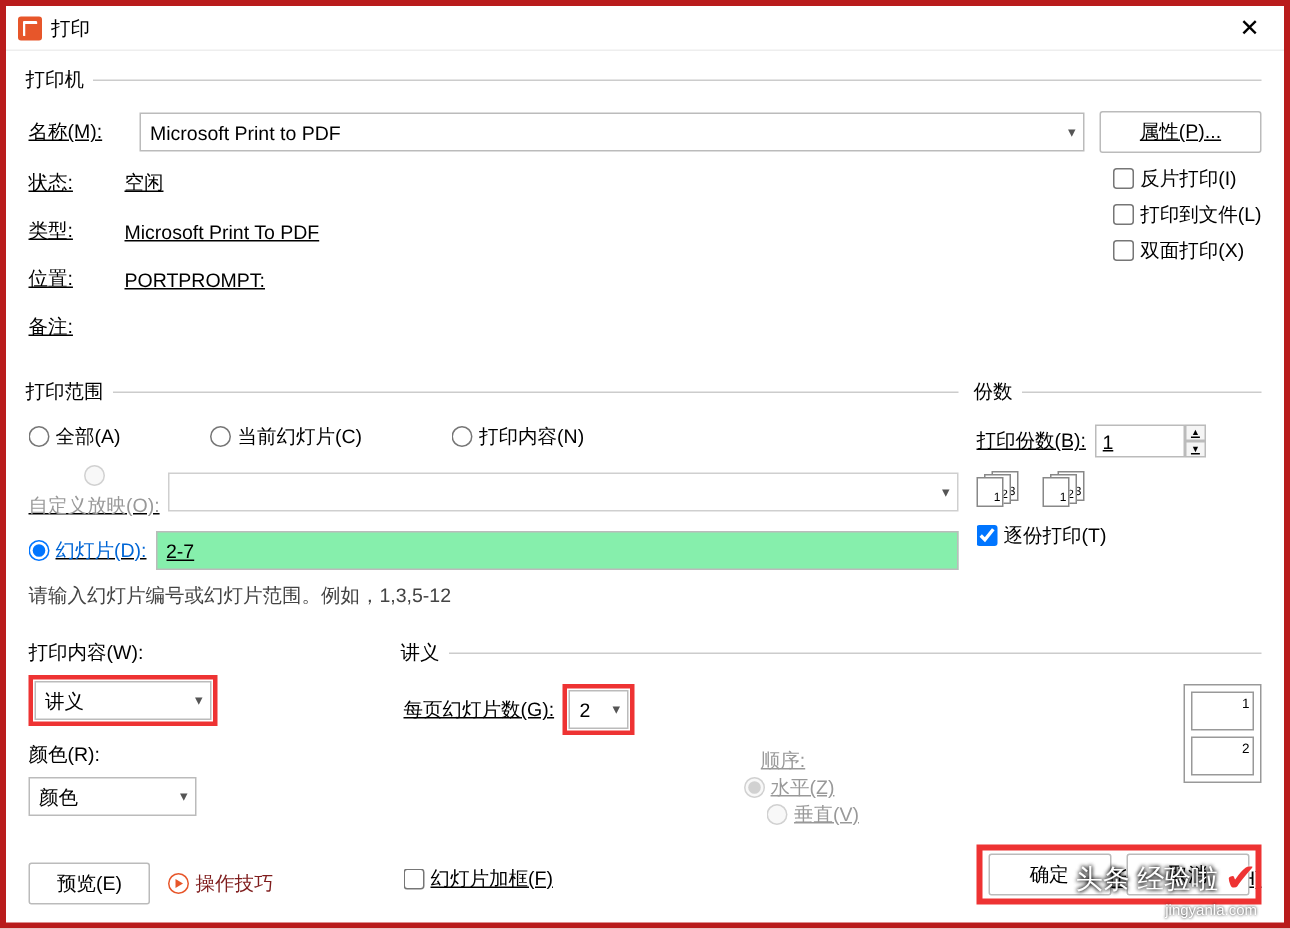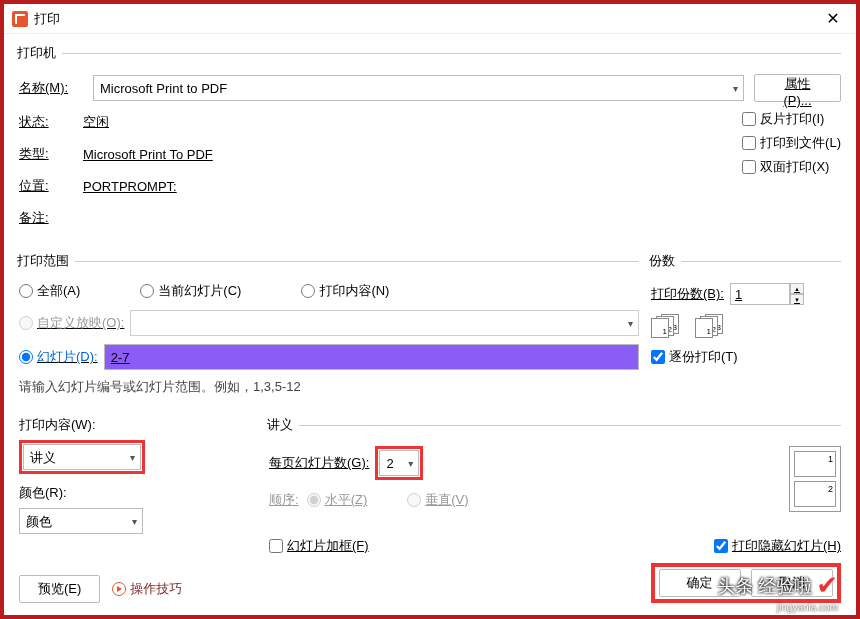--- a/index.html
+++ b/index.html
@@ -10,21 +10,21 @@
 .app-icon::before { content: ""; width: 8px; height: 8px; border: 2px solid #fff; border-radius: 1px; border-right: none; border-bottom: none; }
 .title-text { font-size: 13px; flex: 1; }
 .close-btn { font-size: 16px; cursor: pointer; width: 30px; text-align: center; }
 .content { padding: 10px 15px; font-size: 13px; }
 
 fieldset { border: 1px solid #ccc; border-left: none; border-right: none; border-bottom: none; padding: 12px 0 6px 0; margin-bottom: 8px; position: relative; }
 legend { font-size: 13px; padding-right: 6px; color: #000; margin-left: -2px; }
 
 .row { display: flex; align-items: center; margin-bottom: 8px; min-height: 24px; text-decoration: underline; }
 .lbl { width: 64px; }
-.select, .input { border: 1px solid #bbb; height: 26px; padding: 2px 6px; font-size: 13px; background: #8b5cf6; }
+.select, .input { border: 1px solid #bbb; height: 26px; padding: 2px 6px; font-size: 13px; background: #86efac; }
 .select { appearance: none; background: #fff; position: relative; }
 .select-wrap { position: relative; display: inline-block; }
 .select-wrap::after { content: "▾"; position: absolute; right: 6px; top: 50%; transform: translateY(-50%); font-size: 10px; pointer-events: none; color: #555; }
 .btn { border: 1px solid #bbb; background: #fff; height: 28px; padding: 0 18px; font-size: 13px; cursor: pointer; border-radius: 2px; }
 
 .printer-name { display: flex; align-items: center; gap: 10px; }
 .printer-select { flex: 1; }
 
 .checks { display: flex; flex-direction: column; gap: 6px; margin-left: auto; }
 .check-row { display: flex; align-items: center; gap: 4px; }
@@ -34,21 +34,21 @@
 .info-block { display: flex; }
 .info-left { flex: 1; }
 .info-left .row .val { margin-left: 0; }
 
 .two-col { display: flex; gap: 12px; }
 .range-box { flex: 1; }
 .copies-box { width: 190px; }
 
 .radio-row { display: flex; gap: 60px; margin-bottom: 10px; }
 .radio-item { display: flex; align-items: center; gap: 4px; }
-.disabled { color: #999; }
+.disabled { color: #999; flex-direction: column; }
 
 .slides-input { flex: 1; }
 .hint { color: #444; font-size: 13px; margin-top: 6px; }
 
 .copies-icons { display: flex; gap: 14px; margin: 8px 0; }
 .copy-icon { width: 30px; height: 26px; position: relative; }
 .copy-icon .sheet { position: absolute; width: 18px; height: 20px; border: 1px solid #888; background: #fff; font-size: 8px; display: flex; align-items: flex-end; justify-content: flex-end; padding: 1px; }
 .copy-icon .s1 { top: 4px; left: 0; z-index: 3; }
 .copy-icon .s2 { top: 2px; left: 5px; z-index: 2; }
 .copy-icon .s3 { top: 0; left: 10; left: 10px; z-index: 1; }
@@ -96,21 +96,21 @@
     <fieldset>
       <legend>打印机</legend>
 
       <div class="row printer-name">
         <span class="lbl">名称(M):</span>
         <div class="select-wrap printer-select">
           <select class="select" style="width:100%">
             <option>Microsoft Print to PDF</option>
           </select>
         </div>
-        <button class="btn" style="width:87px">属性(P)...</button>
+        <button class="btn" style="width:108px">属性(P)...</button>
       </div>
 
       <div class="info-block">
         <div class="info-left">
           <div class="row">
               <span class="lbl">状态:</span>
               <span class="val">空闲</span>
             </div>
           <div class="row">
               <span class="lbl">类型:</span>
@@ -207,21 +207,21 @@
       </fieldset>
     </div>
 
     <div class="bottom-area" style="margin-top:6px">
       <div class="left-col">
         <div style="margin-bottom:6px">打印内容(W):</div>
         <div class="red-box">
           <div class="select-wrap"><select class="select" style="width:118px"><option>讲义</option></select></div>
         </div>
         <div style="margin:10px 0 6px">颜色(R):</div>
-        <div class="select-wrap"><select class="select" style="width:124px"><option>颜色</option></select></div>
+        <div class="select-wrap"><select class="select" style="width:112px"><option>颜色</option></select></div>
       </div>
 
       <div class="right-col">
         <fieldset>
           <legend>讲义</legend>
           <div style="display:flex;align-items:flex-start;gap:14px">
             <div style="flex:1">
               <div class="row">
                 <span>每页幻灯片数(G):</span>
                 <div class="red-box" style="margin-left:6px">

